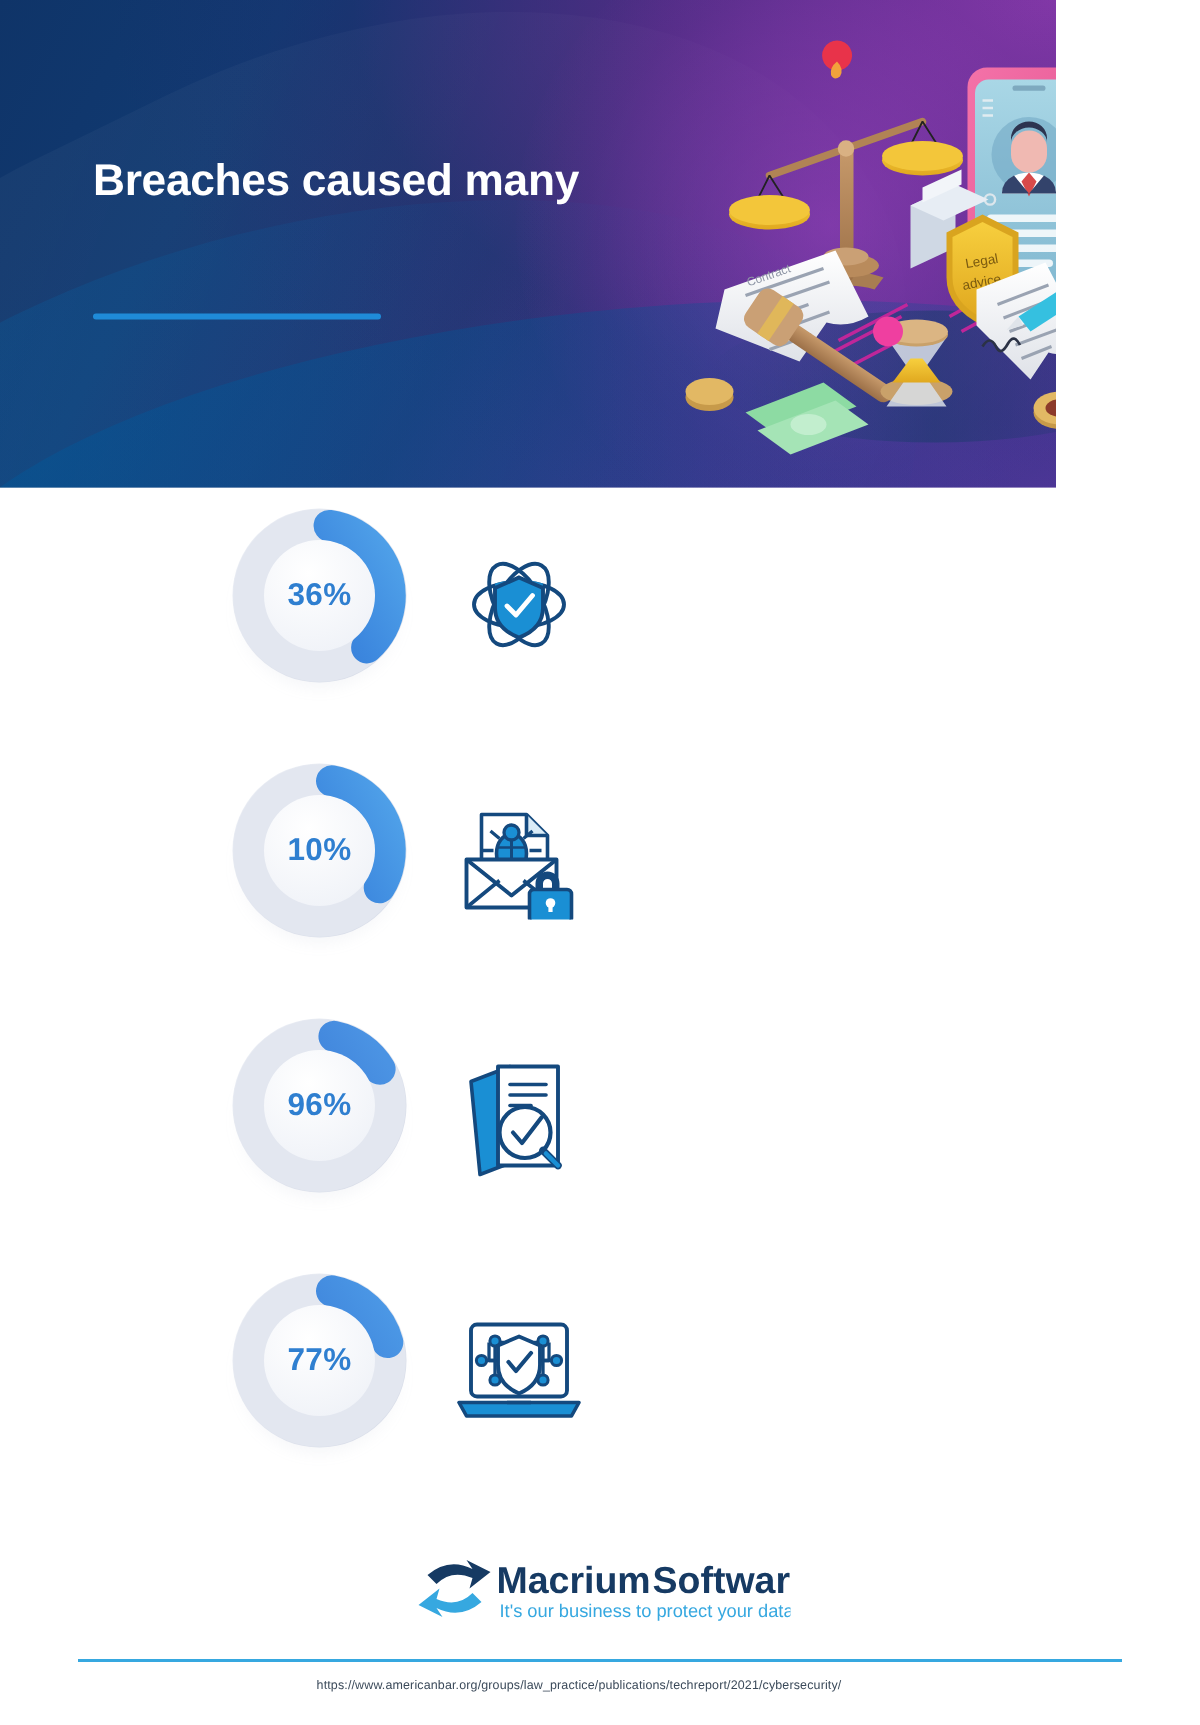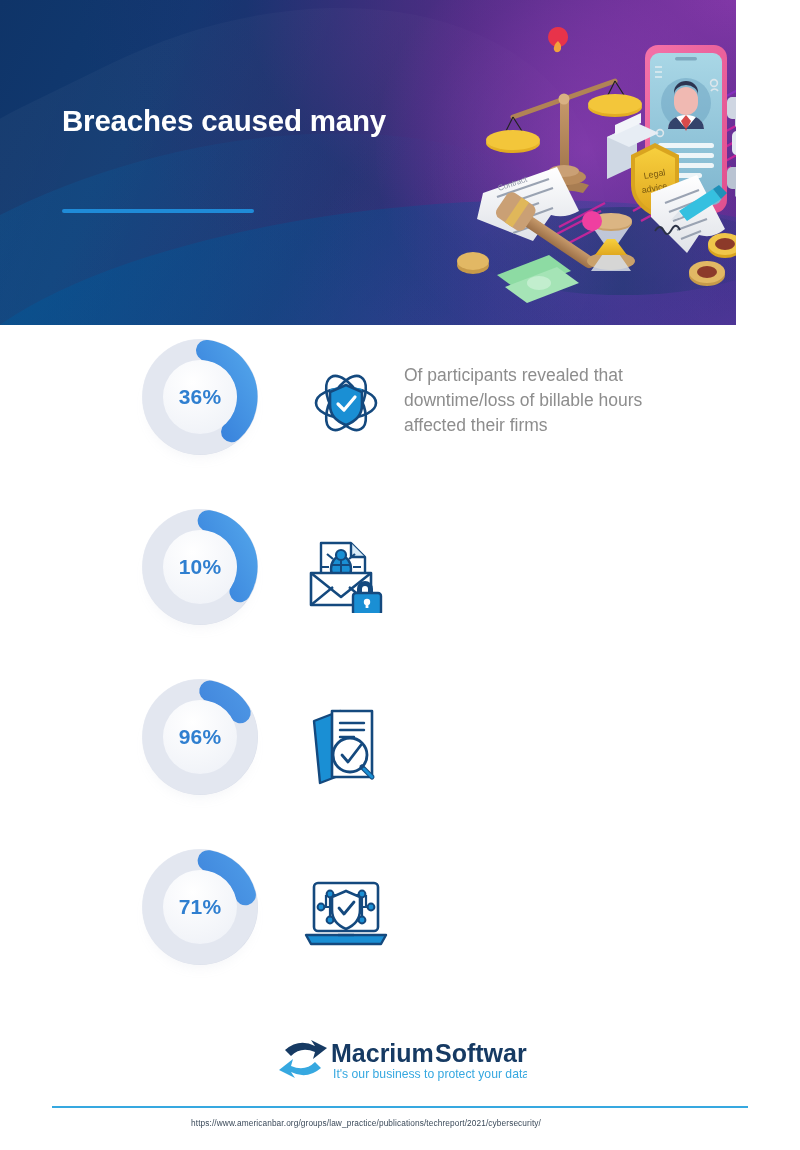--- a/index.html
+++ b/index.html
@@ -12,21 +12,20 @@
   }
   .page{position:relative;width:800px;height:1150px;overflow:hidden;background:#fff;}
 
   
   .header{
     position:absolute;left:0;top:0;width:704px;height:325px;
     overflow:hidden;
     background:
       radial-gradient(115% 150% at 100% 0%, rgba(132,56,168,0.95) 0%, rgba(93,45,140,0.75) 32%, rgba(40,40,110,0.25) 58%, rgba(10,48,96,0) 78%),
       linear-gradient(118deg, #0f3468 0%, #113a72 22%, #24306f 48%, #4b2d8a 72%, #6b2f9e 100%);
-    padding-left: 32px;
   }
   .hdr-wave-a{
     position:absolute;left:-140px;top:30px;width:760px;height:520px;
     background:linear-gradient(135deg, rgba(255,255,255,0.045), rgba(255,255,255,0));
     transform:rotate(-26deg);
     border-radius:40% 60% 55% 45%;
   }
   .hdr-wave-b{
     position:absolute;left:-200px;top:150px;width:820px;height:420px;
     background:linear-gradient(120deg, rgba(0,110,180,0.30), rgba(0,90,160,0.02) 70%);
@@ -57,21 +56,21 @@
 
   
   .illus{position:absolute;left:455px;top:25px;width:330px;height:280px;}
   .illus svg{display:block;}
 
   
   .rows{position:absolute;left:0;top:325px;width:800px;}
   .row{position:relative;height:170px;}
 
   .donut-wrap{
-    position:absolute;left:136px;top:8px;width:128px;height:128px;
+    position:absolute;left:149px;top:8px;width:128px;height:128px;
   }
   .donut-shadow{
     position:absolute;left:6px;top:12px;width:116px;height:116px;border-radius:50%;
     background:radial-gradient(circle at 50% 55%, rgba(150,160,185,0.30), rgba(150,160,185,0) 70%);
     filter:blur(4px);
   }
   .donut{
     position:absolute;left:0;top:0;width:128px;height:128px;
   }
   .donut svg{display:block;}
@@ -94,21 +93,21 @@
 
   
   .footer{position:absolute;left:0;top:1018px;width:800px;height:132px;}
   .logo{position:absolute;left:277px;top:16px;width:250px;height:52px;}
   .logo svg{display:block;}
   .foot-rule{
     position:absolute;left:52px;top:88px;width:696px;height:2px;background:#36a8e0;
   }
   .source-url{
     position:absolute;left:0;top:100px;width:732px;text-align:center;
-    color:#3b4a5a;font-size:8.3px;letter-spacing:0.1px;
+    color:#3b4a5a;font-size:8.3px;letter-spacing:0.1px;padding-left:20px;
   }
 </style>
 </head>
 <body>
 
 <div class="page">
 
   <div class="header">
     <div class="hdr-wave-a"></div>
     <div class="hdr-wave-b"></div>
@@ -346,21 +345,20 @@
           <g fill="#1a8fd4" opacity="0.92">
             <path d="M42 42 m-17 -8 a30 15 0 0 1 34 0 a30 15 0 0 1 -34 0 z" opacity="0"></path>
           </g>
           <path d="M26 28 a30 15 0 0 1 32 0 l-4 28 a30 15 0 0 1 -24 0 z" fill="#1a8fd4" opacity="0.9"></path>
           <path d="M42 24 l16 7 v13 q0 14 -16 20 q-16 -6 -16 -20 v-13 z" fill="#1a8fd4"></path>
           <path d="M42 24 l16 7 v13 q0 14 -16 20 q-16 -6 -16 -20 v-13 z" fill="none" stroke="#14497e" stroke-width="2.6"></path>
           <path d="M34 43 l6 6 l11 -13" fill="none" stroke="#ffffff" stroke-width="3.2" stroke-linecap="round" stroke-linejoin="round"></path>
         </svg>
       </div>
 
-      <div class="row-text">Of participants revealed that downtime/loss of billable hours affected their firms</div>
     </div>
 
     <div class="row">
       <div class="donut-wrap">
         <div class="donut-shadow"></div>
         <div class="donut">
           <svg width="128" height="128" viewBox="0 0 128 128" xmlns="http://www.w3.org/2000/svg">
             <defs>
               <linearGradient id="tr2" x1="0" y1="0" x2="1" y2="1">
                 <stop offset="0%" stop-color="#edf0f6"></stop>
@@ -481,21 +479,21 @@
                 <stop offset="0%" stop-color="#ffffff"></stop>
                   <stop offset="100%" stop-color="#eef1f7"></stop>
               </radialGradient>
             </defs>
             <circle cx="64" cy="64" r="58" fill="url(#tr4)"></circle>
             <circle cx="64" cy="64" r="47" fill="none" stroke="#e3e7f0" stroke-width="21"></circle>
             <circle cx="64" cy="64" r="47" fill="none" stroke="url(#arc4)" stroke-width="21" stroke-linecap="round" stroke-dasharray="53.2 242.1" transform="rotate(-80 64 64)"></circle>
             <circle cx="64" cy="64" r="37" fill="url(#hole4)"></circle>
           </svg>
         </div>
-        <div class="donut-label">71%</div>
+        <div class="donut-label">77%</div>
       </div>
 
       <div class="row-icon">
         <svg width="88" height="72" viewBox="0 0 88 72" xmlns="http://www.w3.org/2000/svg">
 
           <rect x="12" y="6" width="64" height="48" rx="4" fill="#ffffff" stroke="#14497e" stroke-width="2.6"></rect>
 
           <g stroke="#14497e" stroke-width="2.2" fill="none">
             <path d="M24 18 h10 M24 18 v12 M24 30 h8"></path>
             <path d="M64 18 h-10 M64 18 v12 M64 30 h-8"></path>

